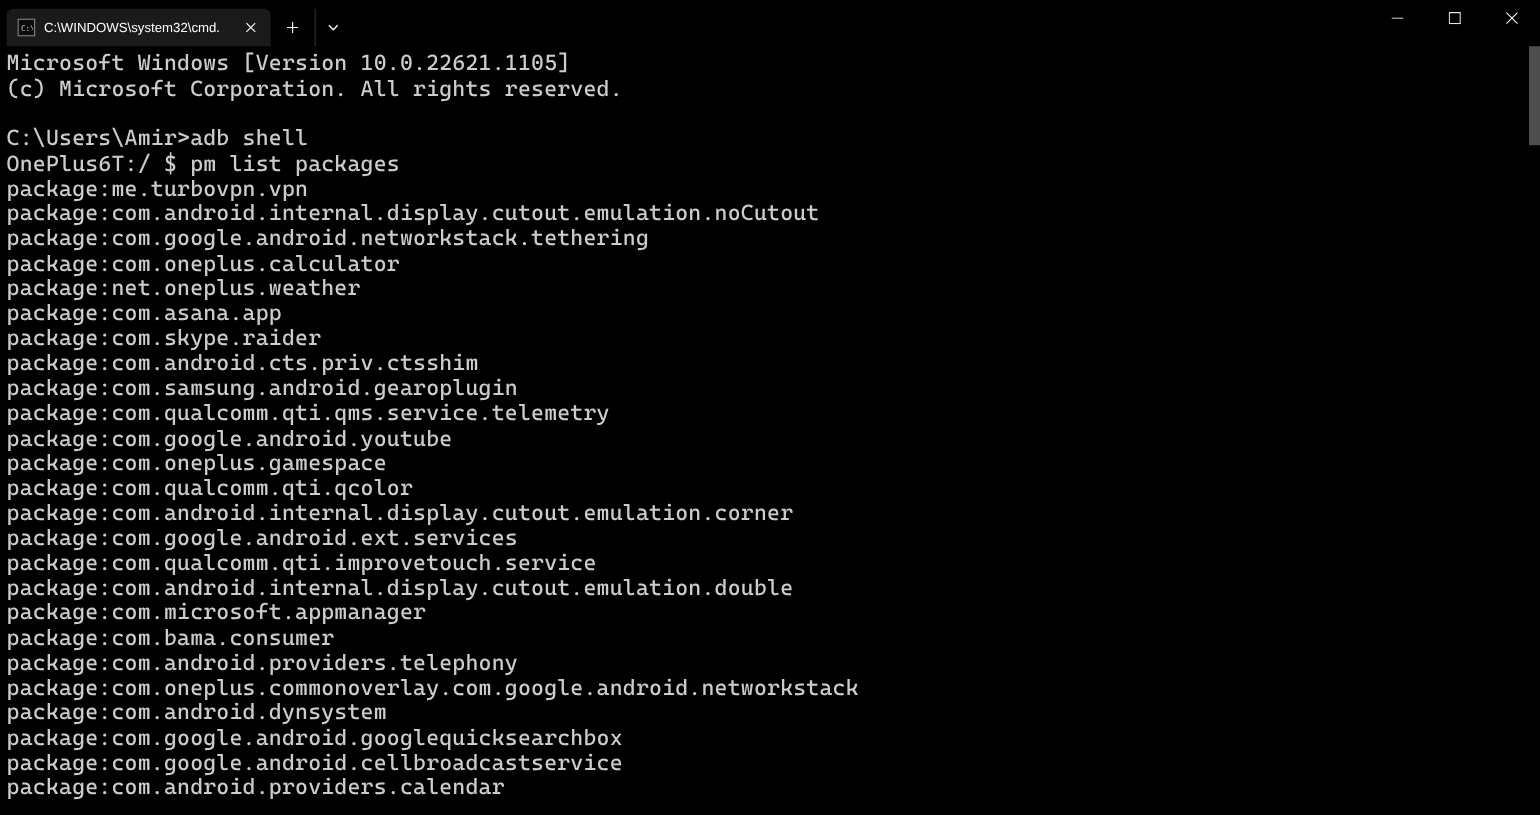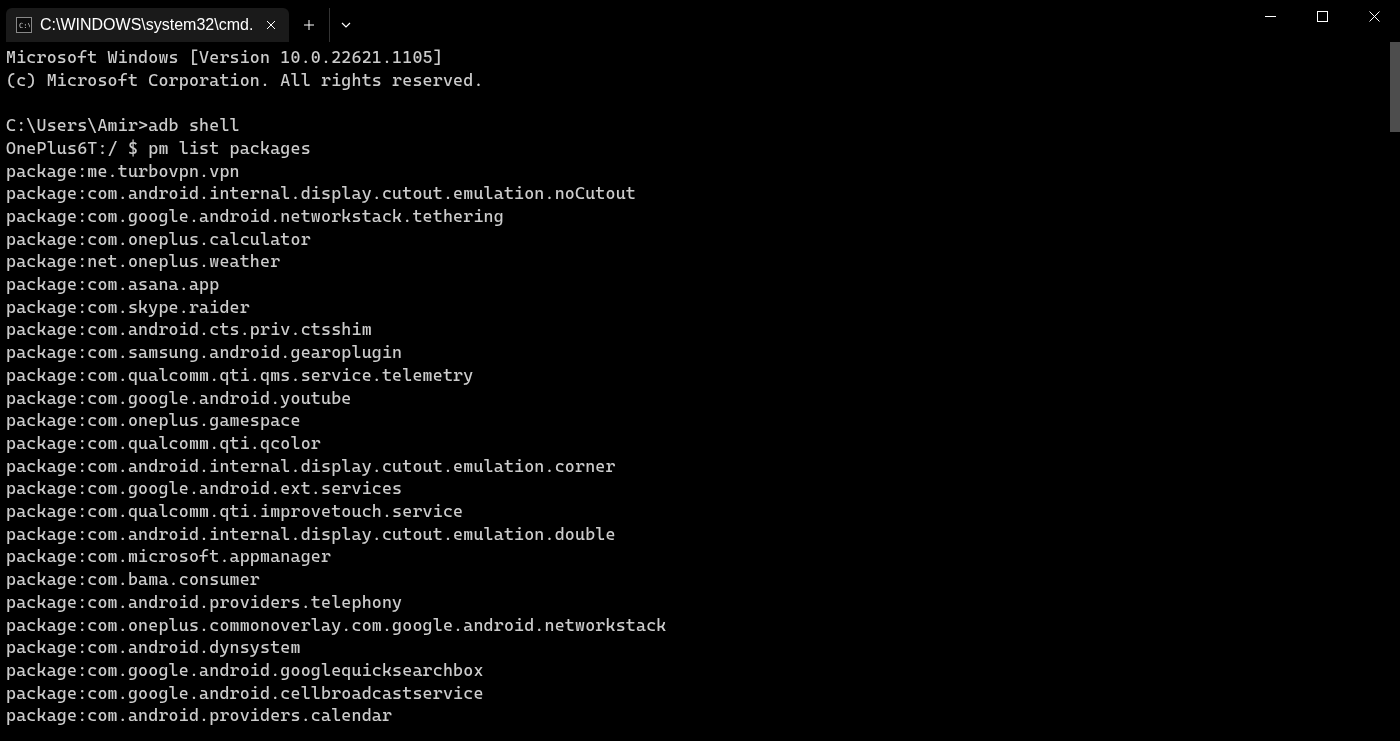--- a/index.html
+++ b/index.html
@@ -47,21 +47,21 @@
       border: 1px solid #888;
       display: flex;
       align-items: center;
       justify-content: center;
       font-size: 8px;
       color: #ccc;
       flex-shrink: 0;
     }
     .tab-title {
       color: #ffffff;
-      font-size: 16px;
+      font-size: 12px;
       font-family: 'Segoe UI', sans-serif;
       white-space: nowrap;
       overflow: hidden;
       text-overflow: clip;
       flex: 1;
     }
     .tab-close {
       width: 20px;
       height: 20px;
       display: flex;
@@ -108,21 +108,21 @@
       height: 32px;
       display: flex;
       align-items: center;
       justify-content: center;
       color: #ffffff;
       cursor: pointer;
     }
     .terminal-content {
       padding: 4px 6px;
       color: #cccccc;
-      font-size: 17px;
+      font-size: 20px;
       line-height: 22.7px;
       white-space: pre;
       font-family: 'Cascadia Mono', 'Consolas', monospace;
       letter-spacing: 0.2px;
       position: relative;
     }
     .scrollbar {
       position: absolute;
       right: 0;
       top: 42px;

